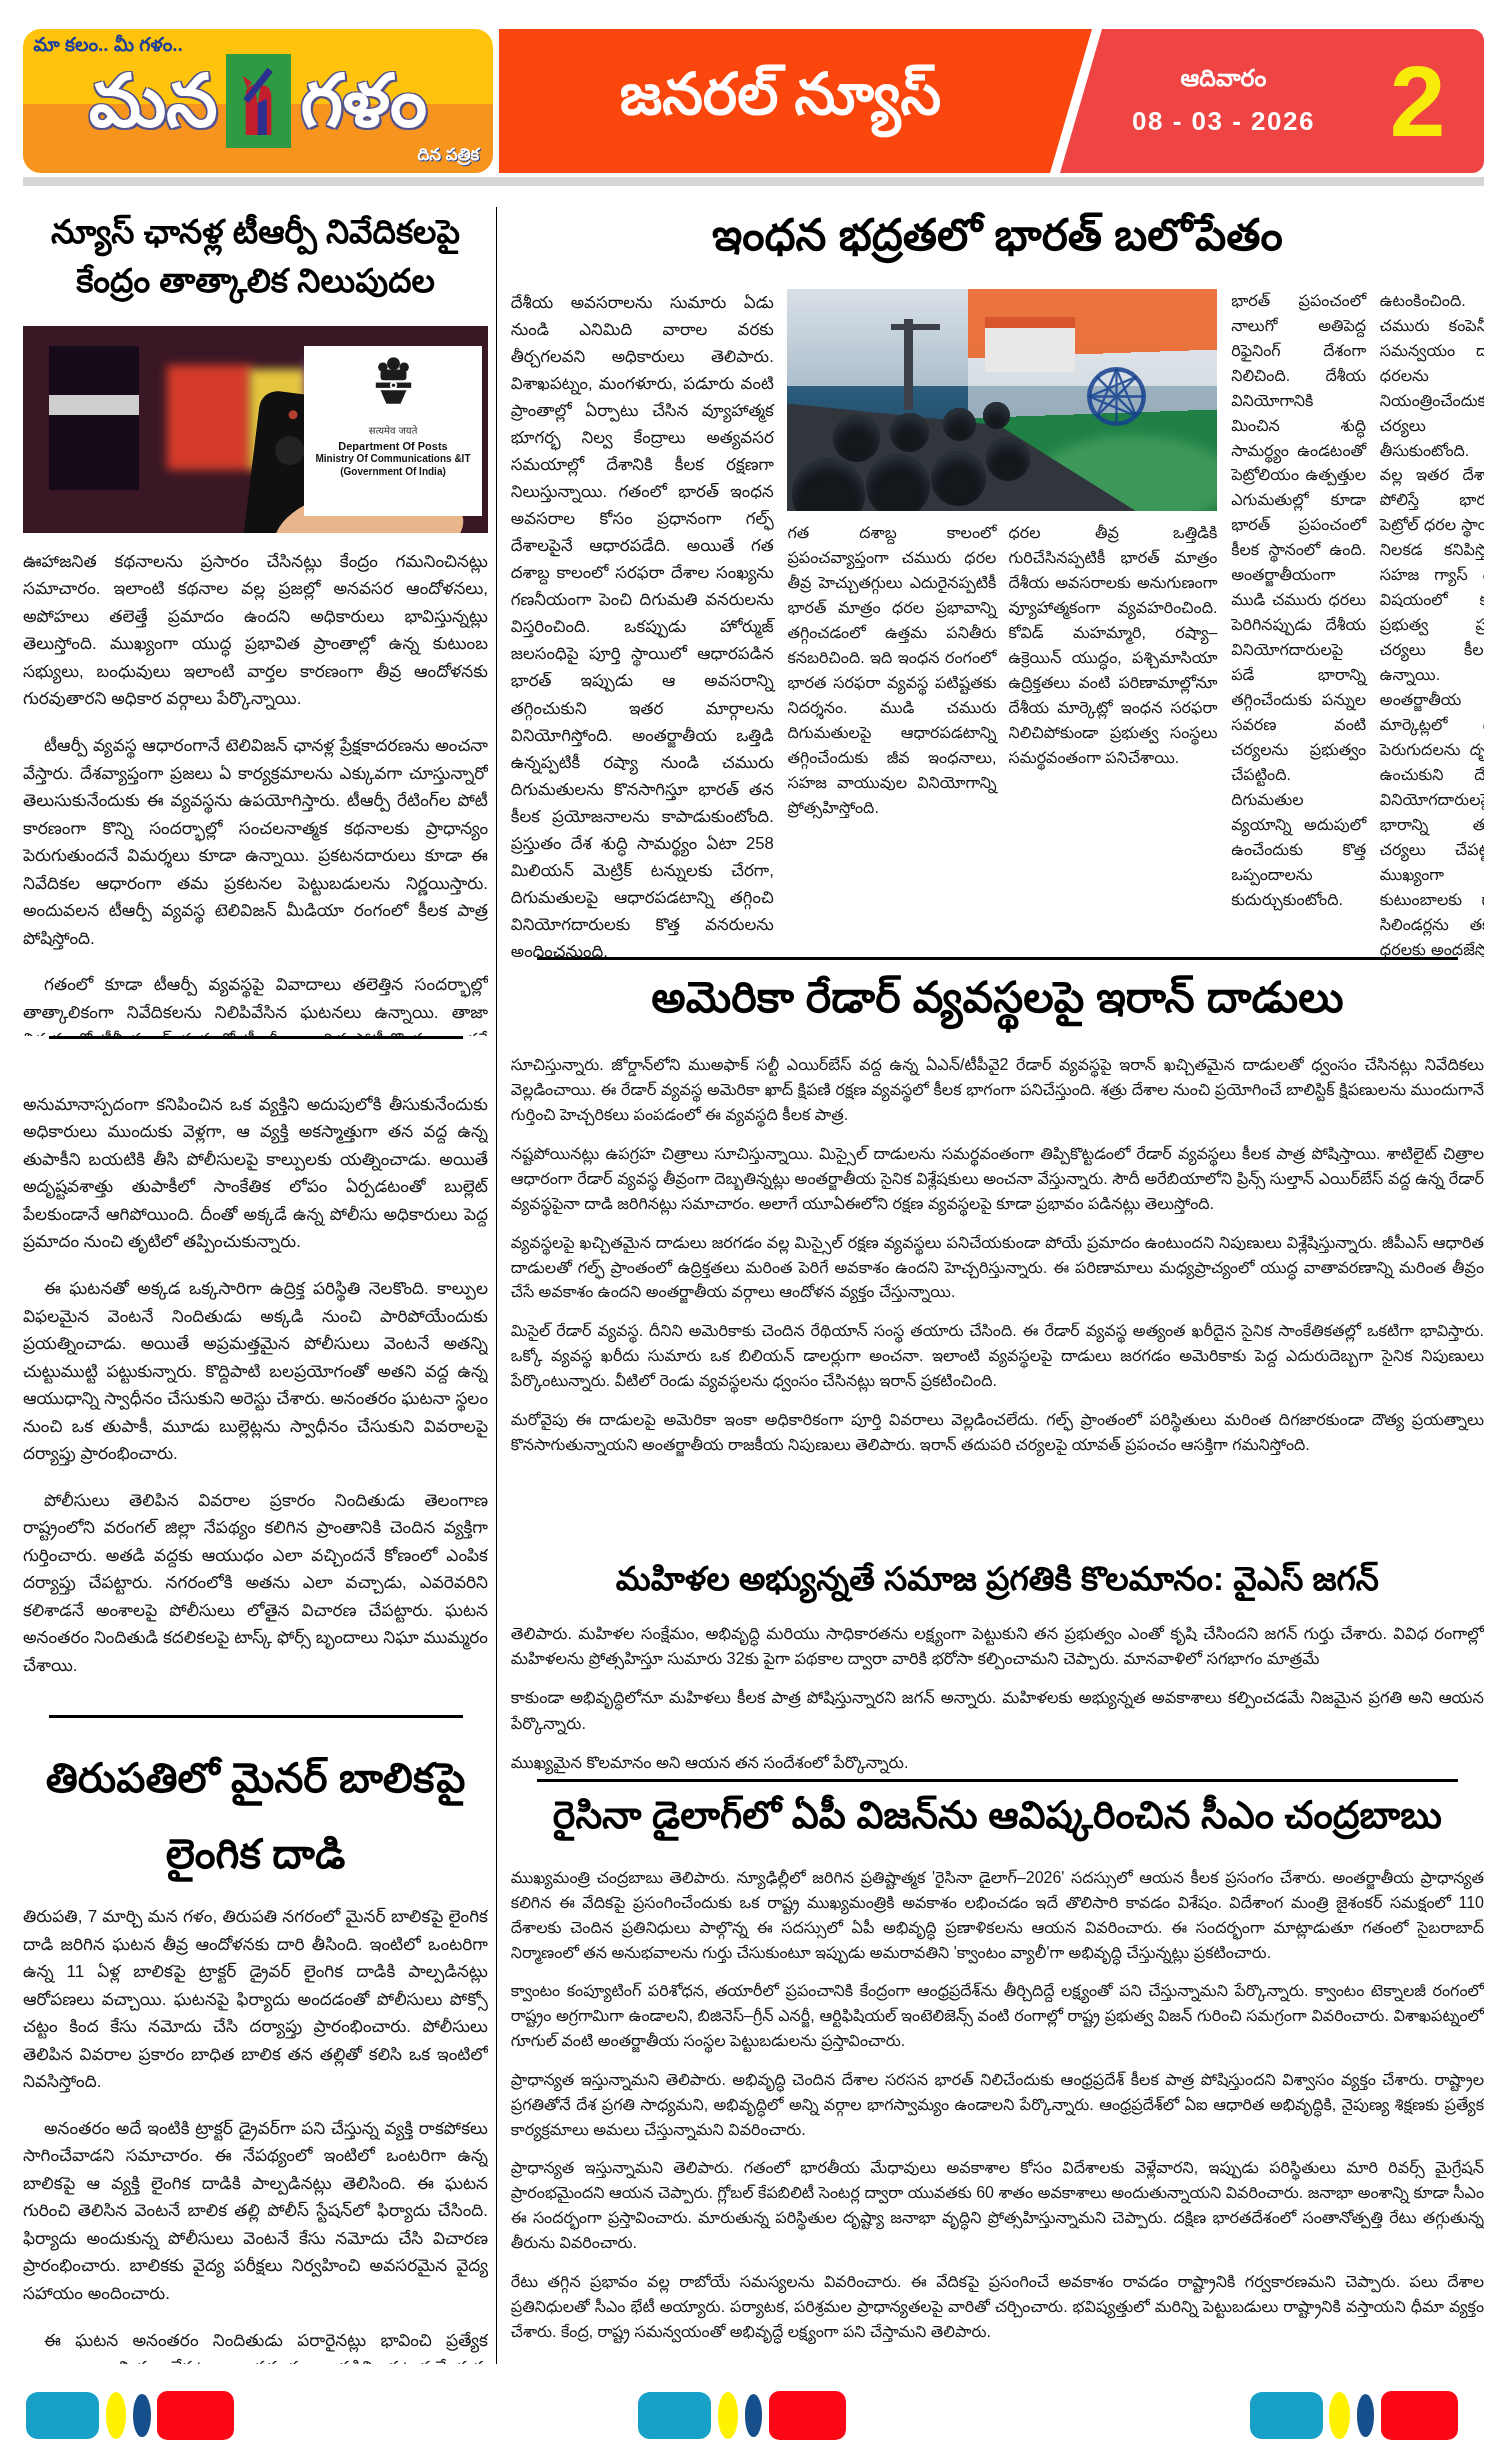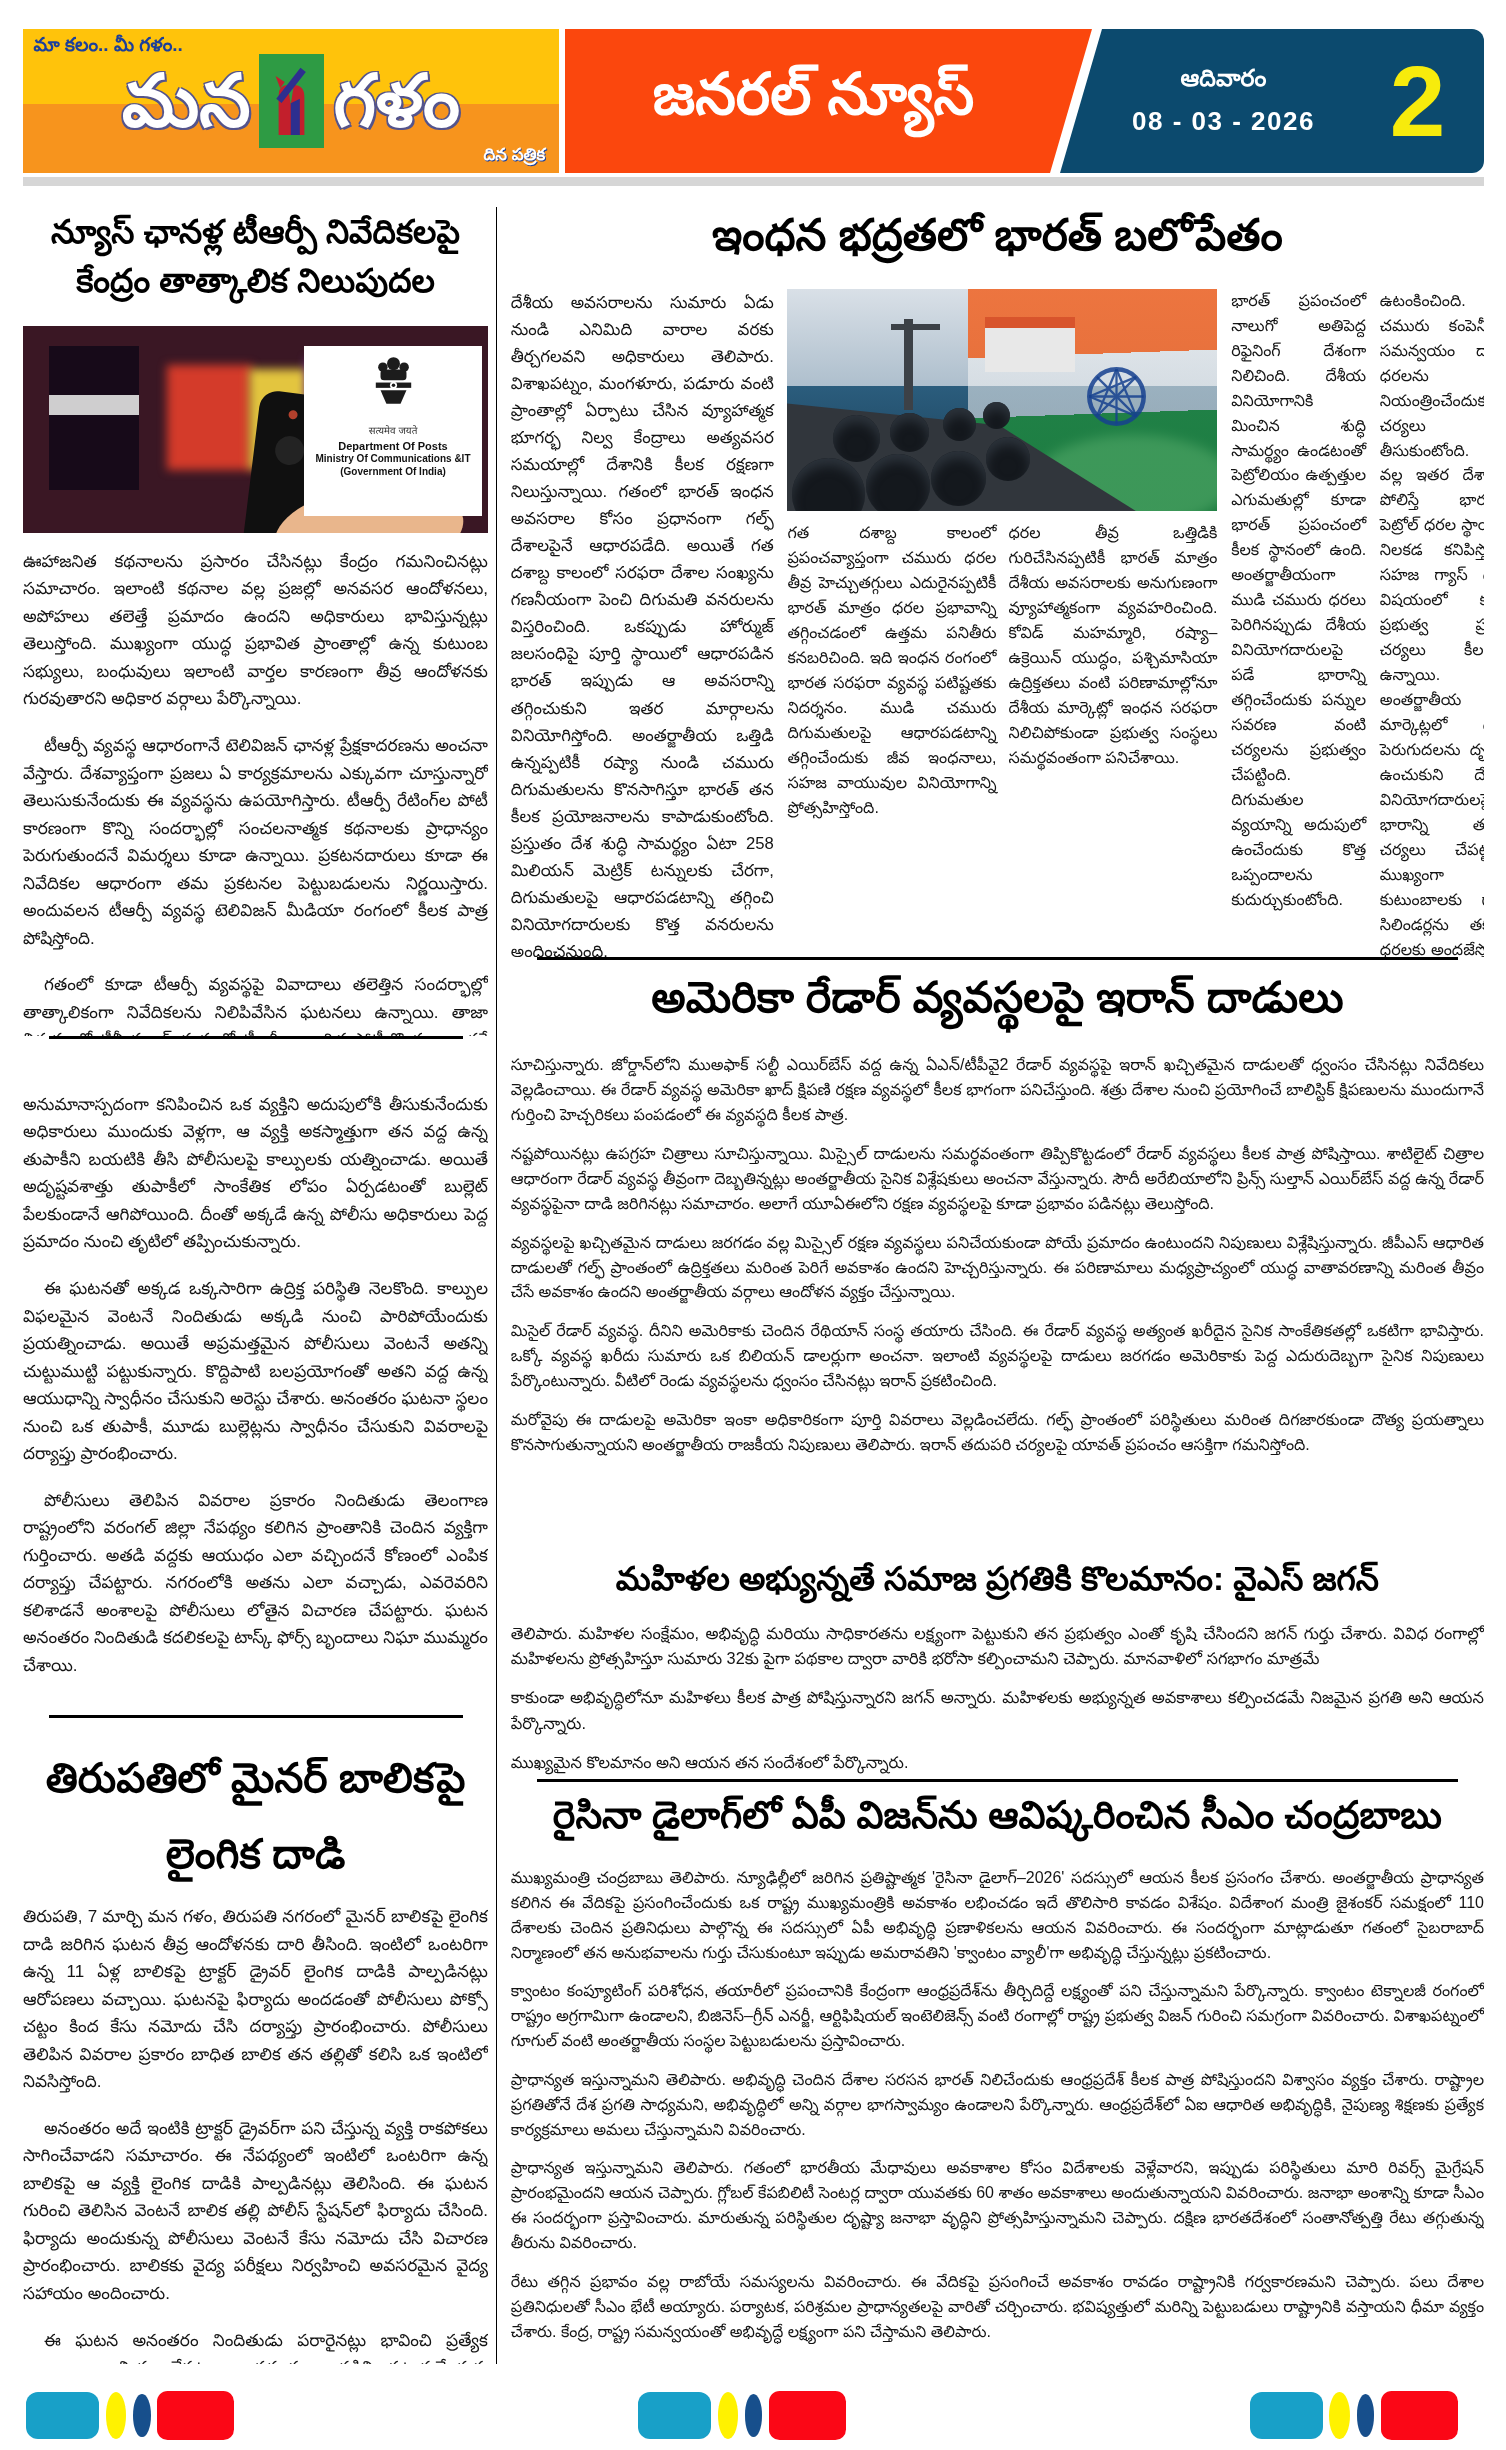--- a/index.html
+++ b/index.html
@@ -7,38 +7,39 @@
   body {
     width:1507px; height:2450px; background:#ffffff; overflow:hidden;
     font-family:"Liberation Sans","DejaVu Sans",sans-serif; color:#141414;
     position:relative;
   }
   .page { padding:0 23px; }
 
   
   .masthead { margin-top:29px; height:144px; display:flex; }
   .m-left {
-    width:536px; position:relative; padding:4.6px 10.6px;
+    width:470px; position:relative; padding:4.6px 10.6px;
     background:linear-gradient(180deg,#FFC30B 0 52%, #F7941D 52% 100%);
+    border-radius:18px;
   }
   .m-tagline { color:#1B3F9B; font-weight:bold; font-size:19px; }
   .m-logo-row { display:flex; align-items:center; justify-content:center; gap:9px; margin-top:-6px; }
   .m-logo-word {
     font-size:73px; font-weight:bold; color:#ffffff; line-height:1;
     text-shadow:2.3px 2.3px 0 #54548c,-1.5px -1.5px 0 #54548c,1.5px -1.5px 0 #54548c,-1.5px 1.5px 0 #54548c;
   }
   .m-fist { width:65px; height:94px; background:#2E9B44; flex:0 0 auto; display:flex; align-items:center; justify-content:center; }
   .m-sub { position:absolute; right:13.7px; bottom:4.6px; color:#fff; font-weight:bold; font-size:16.7px; text-shadow:0.8px 0.8px 0 #1B3F9B; }
   .m-mid {
     flex:1; margin-left:6px; background:#FB470D; color:#fff; font-weight:bold; font-size:58px;
     display:flex; align-items:center; justify-content:center; padding-right:30px;
     clip-path:polygon(0 0,100% 0,calc(100% - 42px) 100%,0 100%);
   }
   .m-right {
-    width:424px; margin-left:-32px; background:#0c4a6e; color:#fff;
+    width:424px; margin-left:-32px; background:#ef4444; color:#fff;
     display:flex; align-items:center; border-radius:0 12px 12px 0;
     clip-path:polygon(42px 0,100% 0,100% 100%,0 100%);
   }
   .m-date { flex:1; text-align:center; padding-left:36px; }
   .m-day { font-size:23.5px; font-weight:bold; }
   .m-datenum { font-size:26px; font-weight:bold; letter-spacing:1.5px; margin-top:9px; }
   .m-page { width:133px; font-size:100px; font-weight:bold; color:#F7EB0C; text-align:center; line-height:1; }
   .mast-strip { height:9px; background:#d6d6d6; margin-top:3.8px; }
 
   

